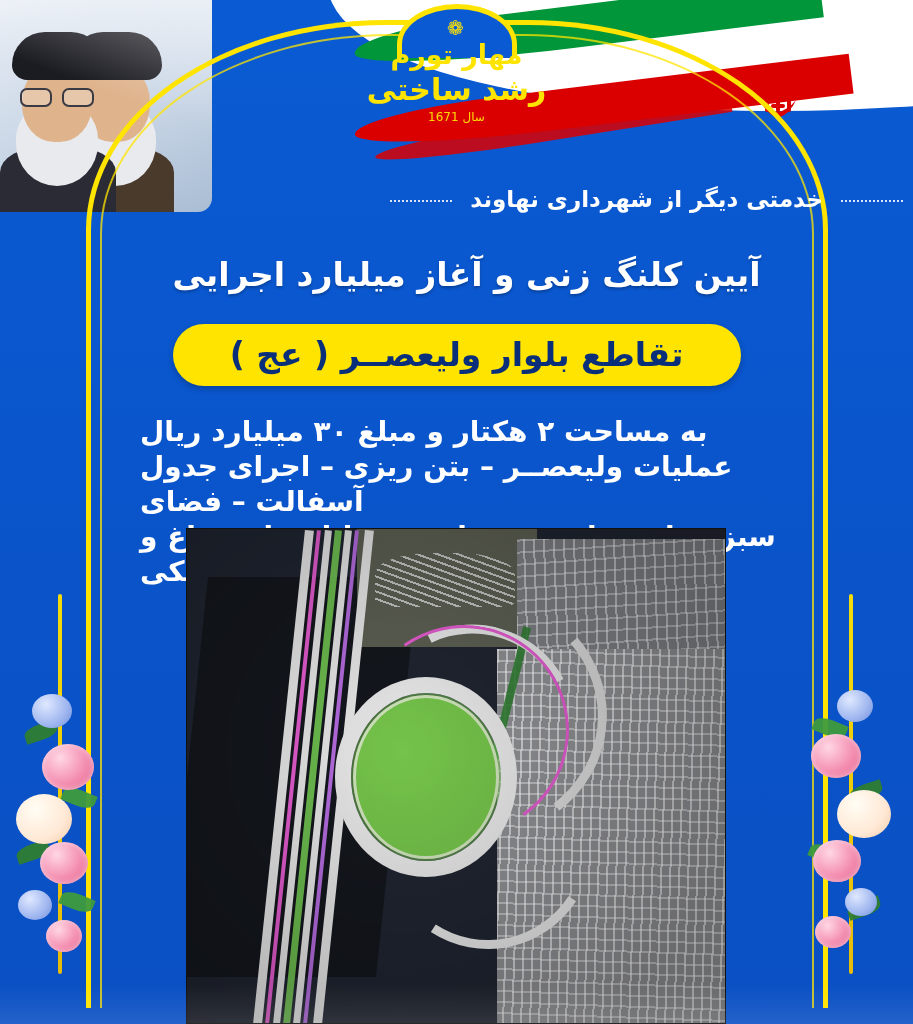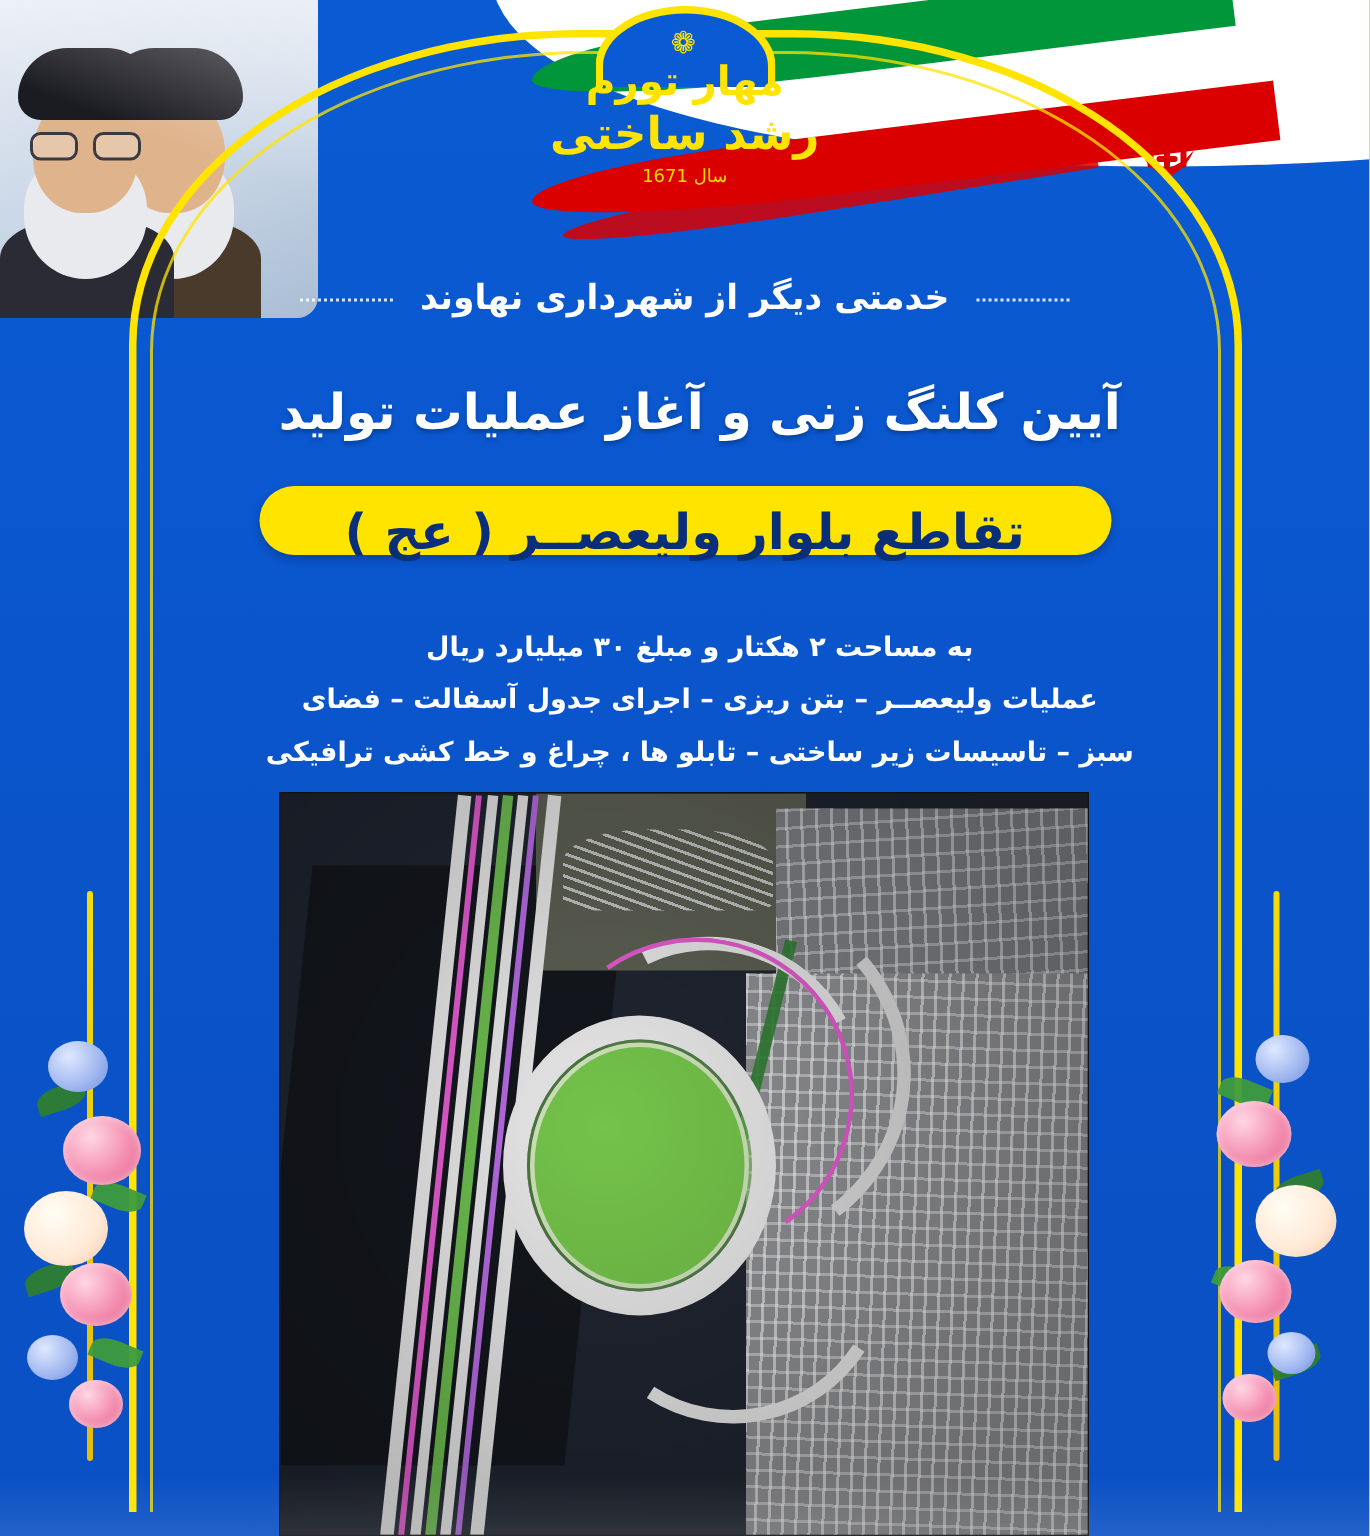--- a/index.html
+++ b/index.html
@@ -191,21 +191,21 @@
   .slogan .year {
     font-size: 12px;
     margin-top: 2px;
     opacity: .95;
   }
 
   
   .service-line {
     position: absolute;
     top: 186px; left: 0; right: 0;
-    text-align: center;
+    text-align: right;
     color: #ffffff;
     font-size: 23px;
     font-weight: bold;
     letter-spacing: .5px;
   }
   .service-line .dots {
     display: inline-block;
     vertical-align: middle;
     width: 62px;
     border-top: 2px dotted #ffffff;
@@ -223,39 +223,39 @@
     font-weight: bold;
     line-height: 46px;
     text-shadow: 0 2px 3px rgba(0,0,0,.25);
   }
 
   
   .pill {
     position: absolute;
     top: 324px; left: 50%;
     transform: translateX(-50%);
-    width: 568px; height: 46px;
+    width: 568px; height: 62px;
     background: #ffe400;
     border-radius: 34px;
     color: #0a2f7a;
     font-size: 33px;
     font-weight: bold;
     line-height: 62px;
     text-align: center;
     box-shadow: 0 3px 6px rgba(0,0,0,.22);
     letter-spacing: .5px;
   }
 
   
   .desc {
     position: absolute;
     top: 414px; left: 140px; right: 120px;
-    text-align: center;
+    text-align: left;
     color: #ffffff;
-    font-size: 18px;
+    font-size: 28px;
     line-height: 35px;
     font-weight: bold;
   }
 
   
   .map {
     position: absolute;
     top: 528px; left: 186px;
     width: 540px; height: 496px;
     background: #1f2430;
@@ -450,21 +450,21 @@
     <div class="l2">رشد ساختی</div>
     <div class="year">سال 1671</div>
   </div>
 
   <div class="service-line">
     <span class="dots"></span>
     <span>خدمتی دیگر از شهرداری نهاوند</span>
     <span class="dots"></span>
   </div>
 
-  <div class="headline">آیین کلنگ زنی و آغاز عملیات تولید</div>
+  <div class="headline">آیین کلنگ زنی و آغاز میلیارد اجرایی</div>
 
   <div class="pill">تقاطع بلوار ولیعصــر ( عج )</div>
 
   <div class="desc">
     <div>به مساحت ۲ هکتار و مبلغ ۳۰ میلیارد ریال</div>
     <div>عملیات ولیعصــر – بتن ریزی – اجرای جدول  آسفالت –  فضای</div>
     <div>سبز – تاسیسات زیر ساختی – تابلو ها ، چراغ و خط کشی ترافیکی</div>
   </div>
 
   <div class="map">

